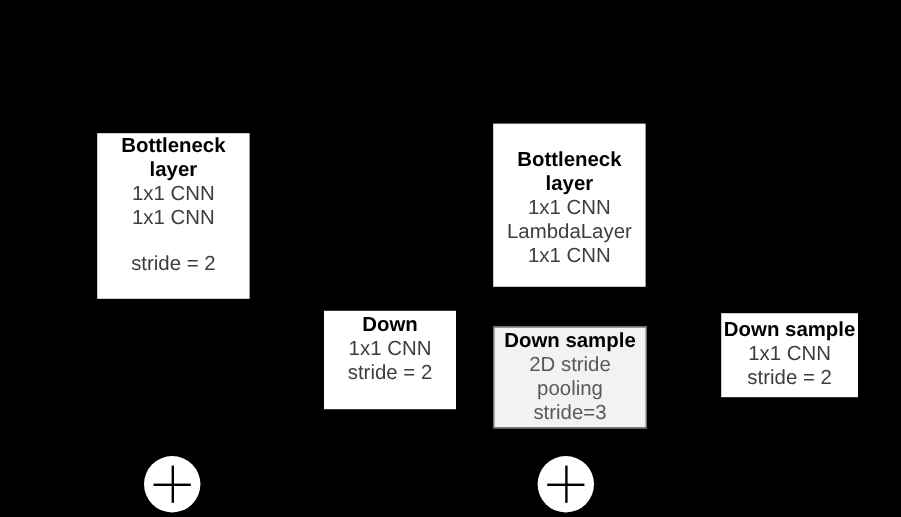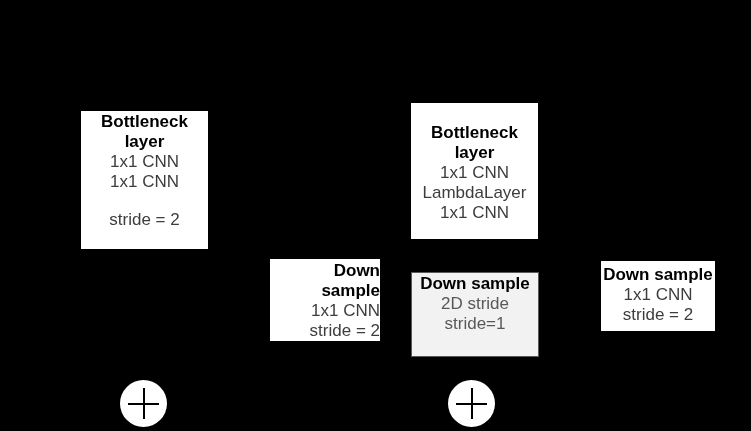--- a/index.html
+++ b/index.html
@@ -80,31 +80,31 @@
   </div>
 
   <div class="box" style="left:411px; top:103px; width:127px; height:136px; padding-top:20px;">
     <div class="t">Bottleneck</div>
     <div class="t">layer</div>
     <div class="b">1x1 CNN</div>
     <div class="b">LambdaLayer</div>
     <div class="b">1x1 CNN</div>
   </div>
 
-  <div class="box" style="left:270px; top:259px; width:110px; height:82px; padding-top:2px;text-align:right;">
+  <div class="box" style="left:270px; top:259px; width:110px; height:82px; padding-top:2px;">
     <div class="t">Down</div>
-    <div class="t">sample</div>
     <div class="b">1x1 CNN</div>
     <div class="b">stride = 2</div>
   </div>
 
   <div class="box gray-box" style="left:411px; top:272px; width:128px; height:85px; padding-top:1px;">
     <div class="t">Down sample</div>
     <div class="g">2D stride</div>
-    <div class="g">stride=1</div>
+    <div class="g">pooling</div>
+    <div class="g">stride=3</div>
   </div>
 
   <div class="box" style="left:601px; top:261px; width:114px; height:70px; padding-top:4px;">
     <div class="t">Down sample</div>
     <div class="b">1x1 CNN</div>
     <div class="b">stride = 2</div>
   </div>
 
   <div class="node" style="left:120px; top:380px;">
     <div>

